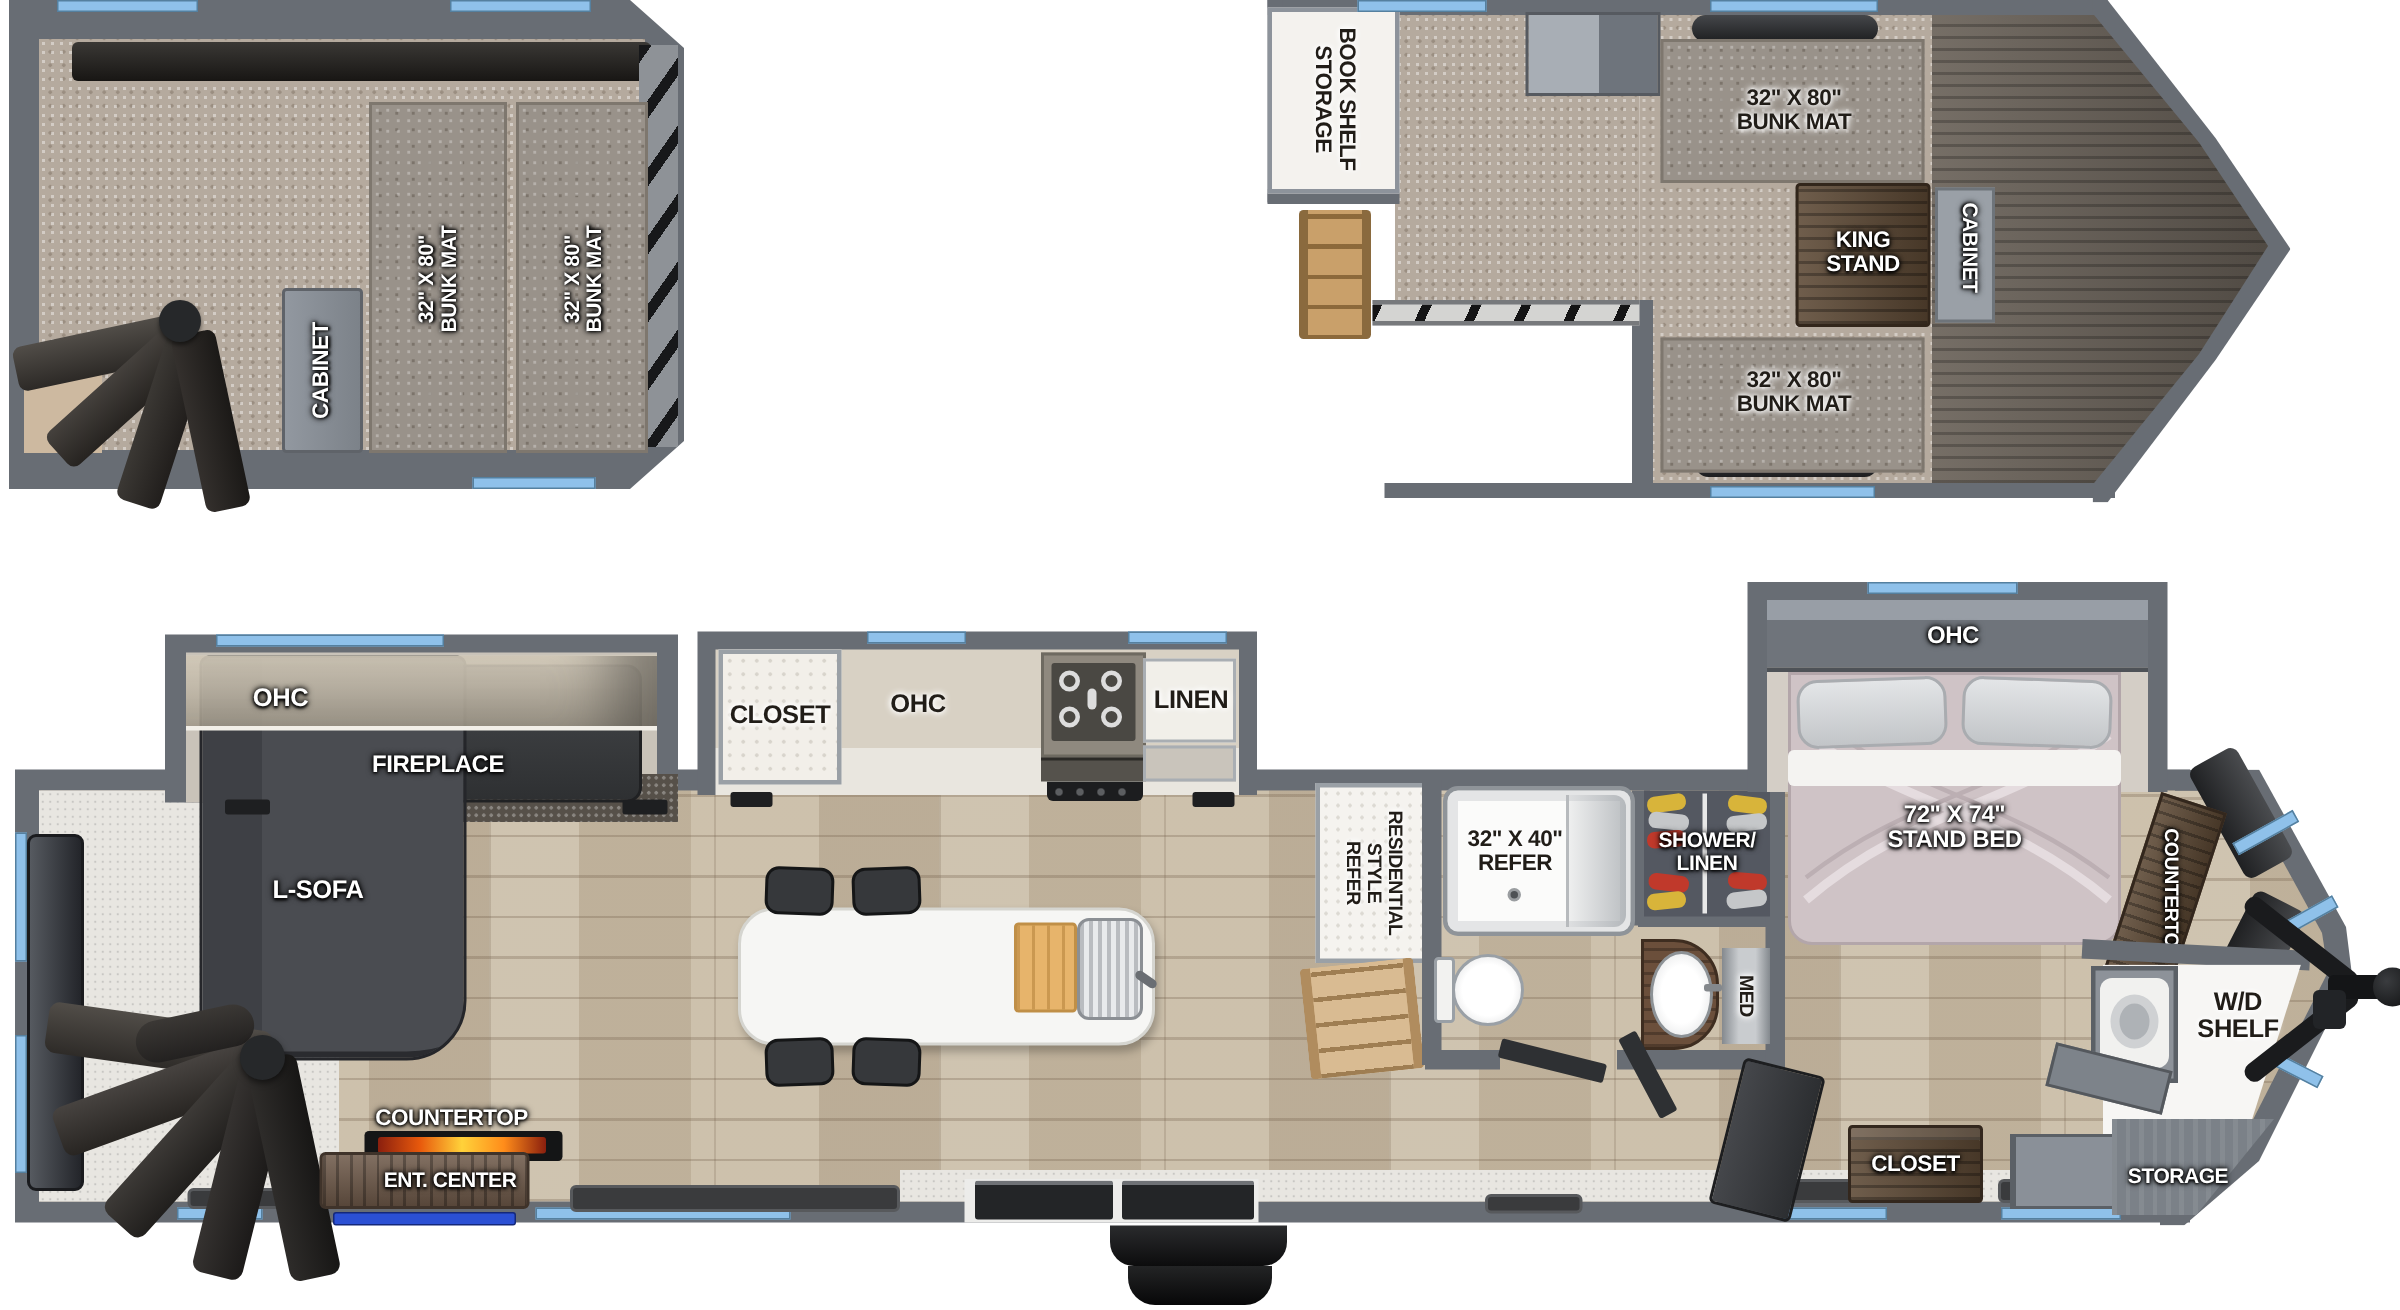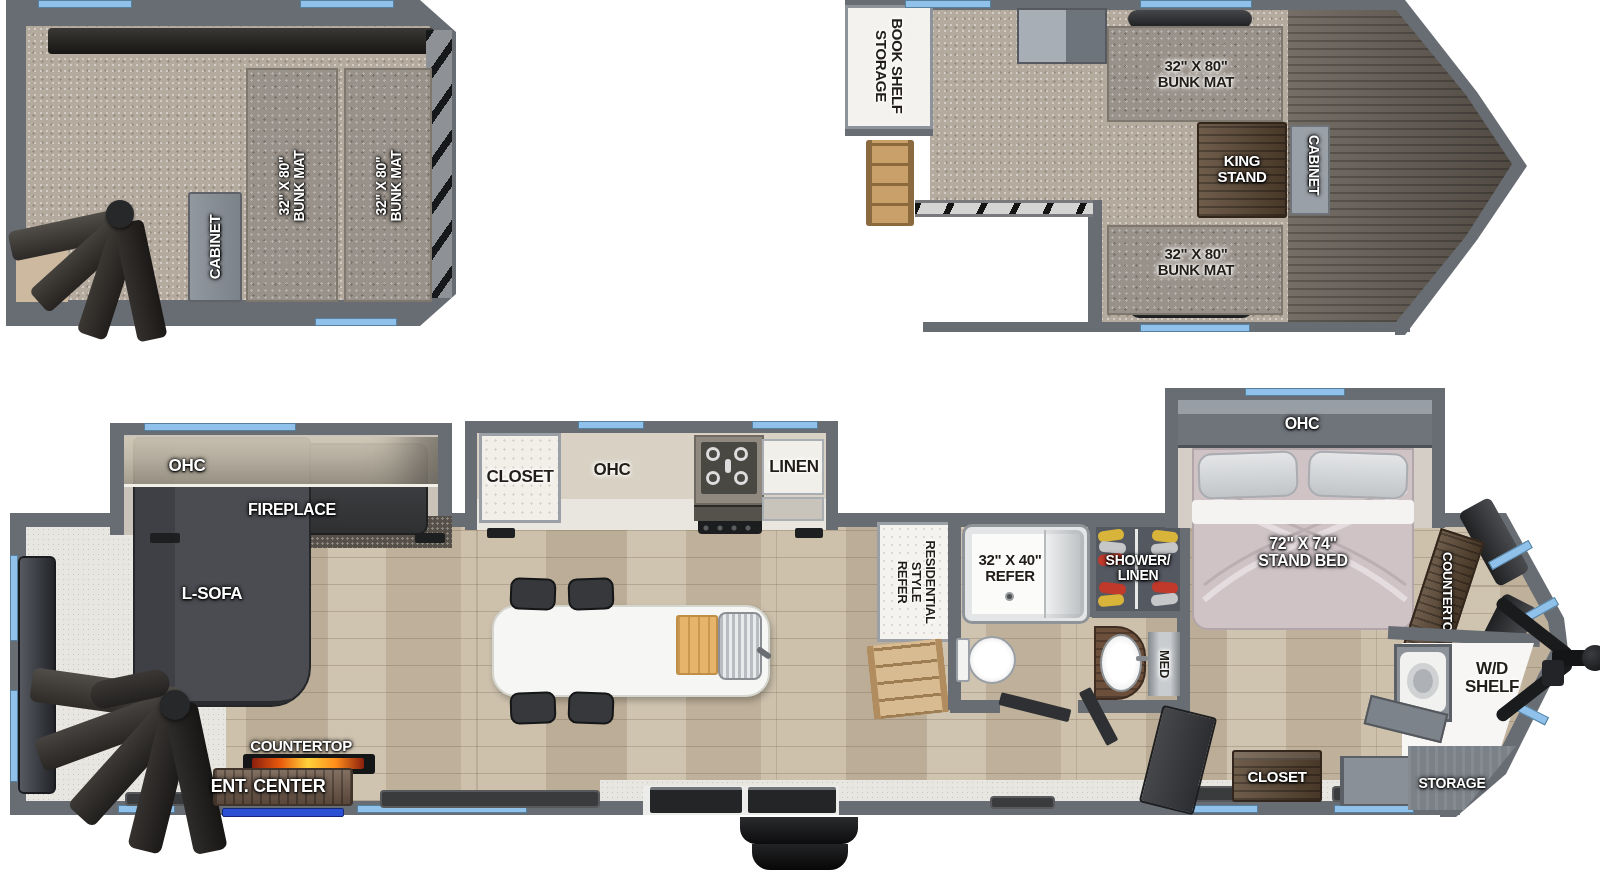--- a/index.html
+++ b/index.html
@@ -190,21 +190,21 @@
     <div class="a" style="left:30px;top:688px;width:150px;height:34px;background:linear-gradient(#353230,#1c1a19);border-radius:7px;transform-origin:right center;transform:rotate(-76deg)"></div>
     <div class="a" style="left:30px;top:688px;width:150px;height:34px;background:linear-gradient(#2e2c2a,#171615);border-radius:7px;transform-origin:right center;transform:rotate(-102deg)"></div>
     <div class="a" style="left:90px;top:675px;width:80px;height:28px;background:linear-gradient(#3b3835,#232120);border-radius:14px;transform:rotate(-12deg)"></div>
     <div class="a" style="left:160px;top:690px;width:30px;height:30px;border-radius:50%;background:#26282a;box-shadow:0 2px 4px rgba(0,0,0,.5)"></div>
   </div>
   <div class="lbl ctr" style="left:301px;top:746px;font-size:15px">COUNTERTOP</div>
   <div class="a" style="left:243px;top:754px;width:132px;height:20px;background:#141516;border-radius:3px">
     <div class="a" style="left:9px;top:4px;width:112px;height:11px;background:linear-gradient(90deg,#8a1f0e,#e8590c 25%,#ffd23a 50%,#ff8c1a 75%,#8a1f0e);border-radius:2px"></div>
   </div>
   <div class="a grain" style="left:213px;top:768px;width:140px;height:38px;border:2px solid #3f332a;border-radius:4px"></div>
-  <div class="lbl ctr" style="left:268px;top:787px;font-size:18px">ENT. CENTER</div>
+  <div class="lbl ctr" style="left:300px;top:787px;font-size:14px">ENT. CENTER</div>
   <div class="a" style="left:222px;top:808px;width:122px;height:9px;background:#2b50d4;border-radius:2px;border:1px solid #14287a"></div>
 
   <div class="a" style="left:877px;top:522px;width:78px;height:120px;background:#f5f3ef;border:3px solid #9aa0a6;background-image:radial-gradient(rgba(190,185,175,.45) 1px,transparent 1.4px);background-size:8px 8px"></div>
   <div class="lbl r90 dk" style="left:916px;top:582px;font-size:13px">
     <span>RESIDENTIAL</span>
       <span>STYLE</span>
       <span>REFER</span>
   </div>
   <div class="a" style="left:870px;top:642px;width:76px;height:74px;background:#d9bb92;border-left:7px solid #b08c5e;border-right:7px solid #b08c5e;border-radius:3px;background-image:repeating-linear-gradient(0deg,rgba(120,85,40,.6) 0 3px,transparent 3px 17px);transform:rotate(-6deg)"></div>
 

